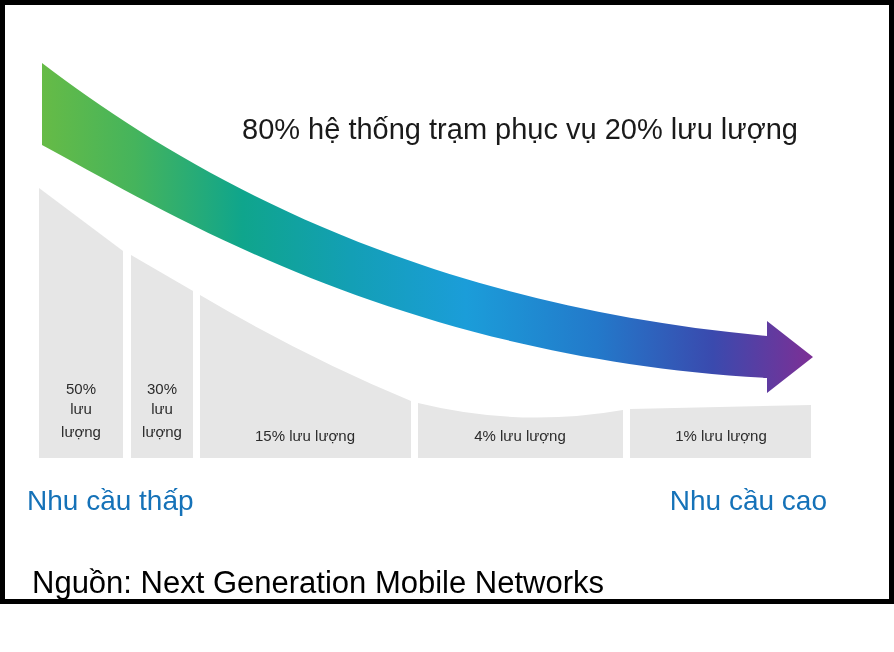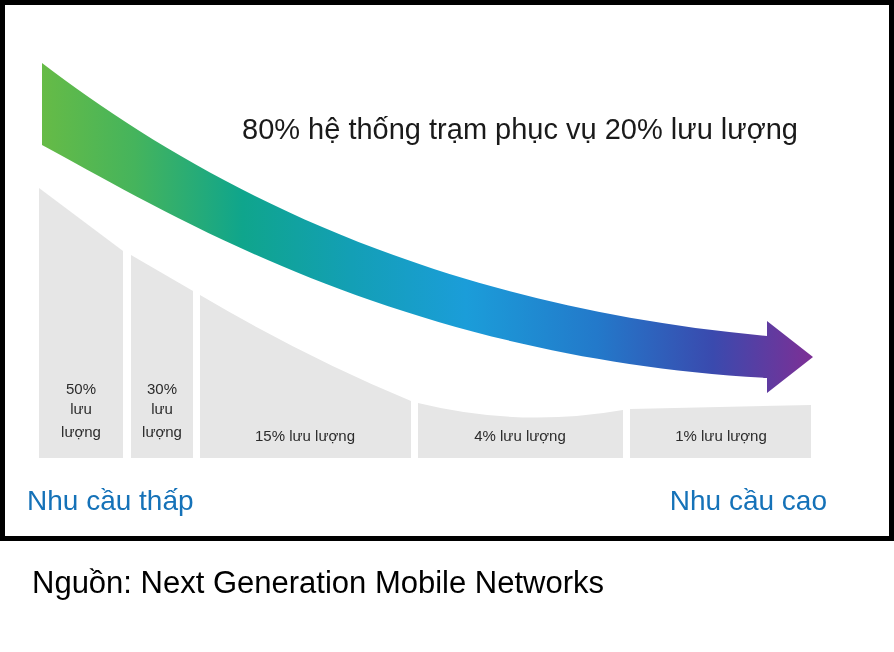--- a/index.html
+++ b/index.html
@@ -9,21 +9,21 @@
   }
   body {
     width: 894px;
     height: 652px;
     font-family: "Liberation Sans", sans-serif;
     overflow: hidden;
   }
   #figure-root {
     position: relative;
     width: 894px;
-    height: 541px;
+    height: 604px;
     box-sizing: border-box;
     border: 5px solid #000000;
     background: #ffffff;
   }
   #chart-svg {
     position: absolute;
     left: 0;
     top: 0;
     width: 894px;
     height: 652px;

